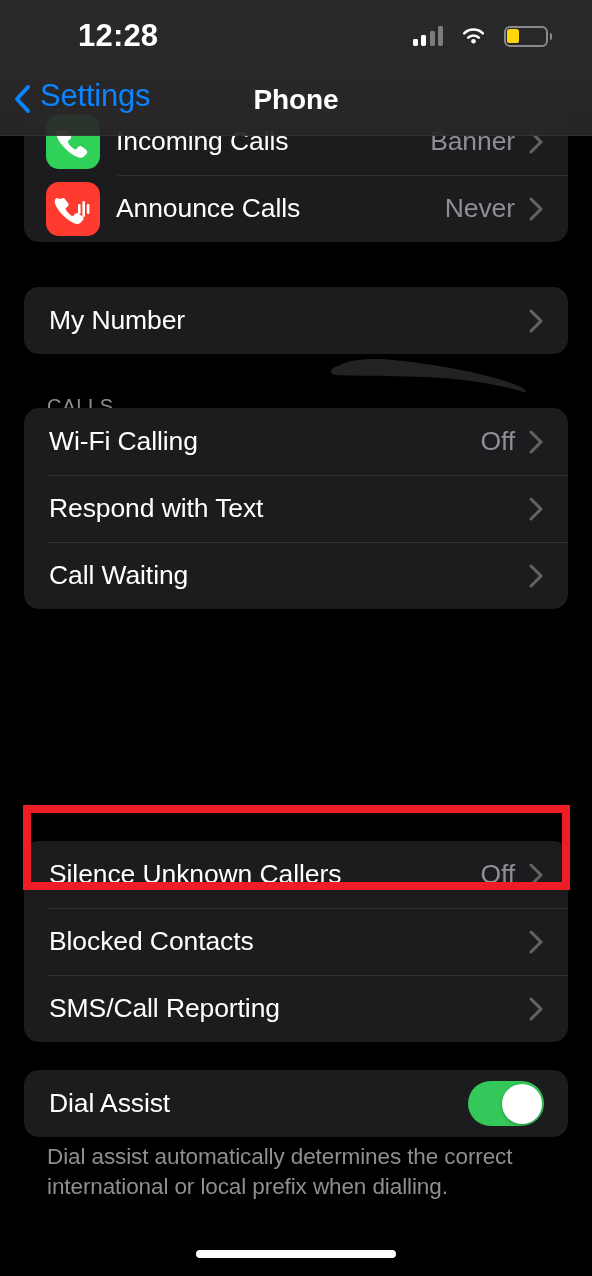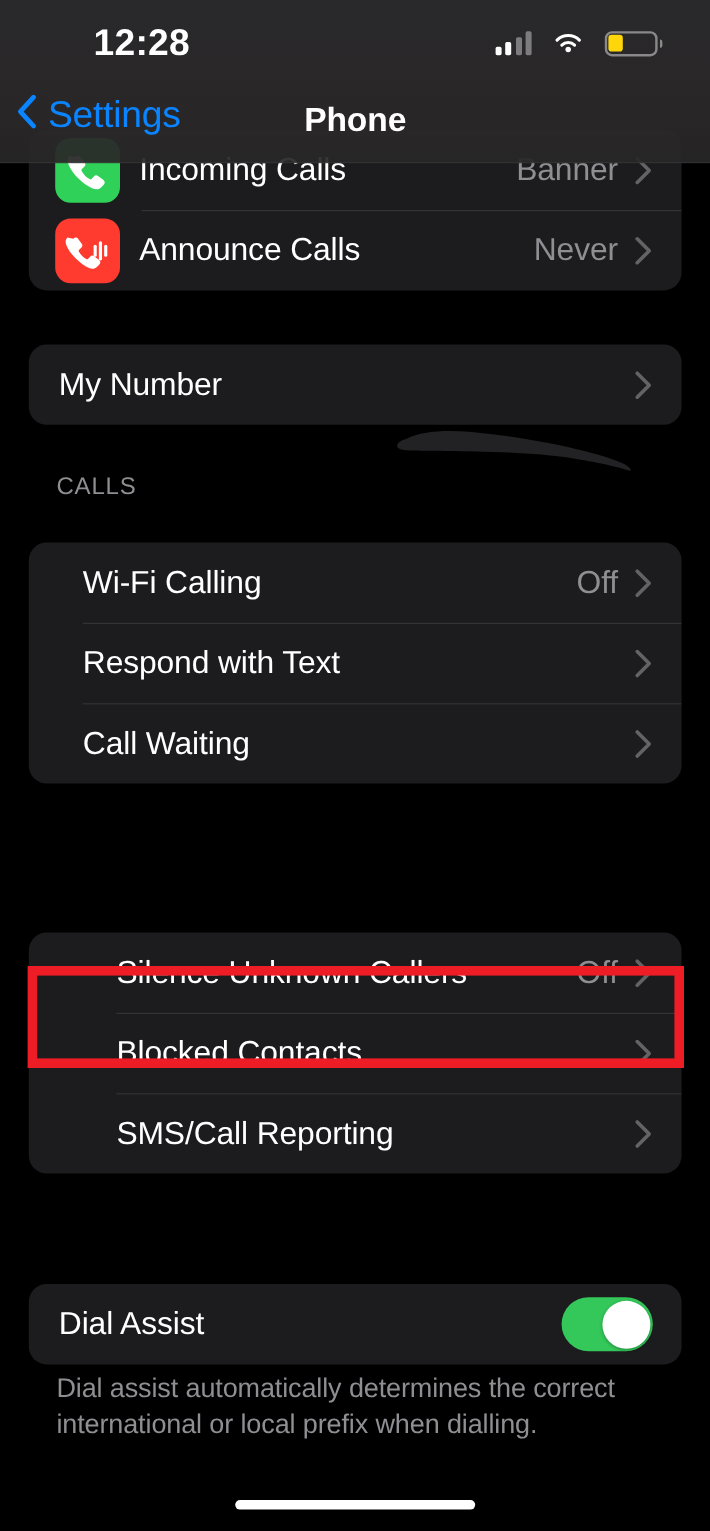--- a/index.html
+++ b/index.html
@@ -65,21 +65,21 @@
     width:592px; height:136px;
     background:linear-gradient(180deg, rgba(42,42,44,0.97) 0%, rgba(44,41,42,0.95) 55%, rgba(40,39,40,0.93) 100%);
     z-index:30;
   }
   #nav-bar::after {
     content:""; position:absolute; left:0; right:0; bottom:0; height:1px;
     background:rgba(255,255,255,0.055);
   }
   #nav-back {
     position:absolute; left:14px; top:78px;
-    display:flex; align-items:flex-start; gap:8px;
+    display:flex; align-items:flex-end; gap:8px;
     color:#0a84ff; font-size:31px; letter-spacing:-0.2px;
     cursor:pointer;
   }
   #nav-back .chev { display:block; width:18px; height:30px; }
   #nav-title {
     position:absolute; left:0; right:0; top:84px;
     text-align:center; color:#fff;
     font-size:28px; font-weight:bold; letter-spacing:-0.1px;
   }
 
@@ -221,21 +221,21 @@
         <span class="row-value blank"></span>
         <span class="disclosure">
           <svg viewBox="0 0 15 26" width="15" height="26" aria-hidden="true">
             <polyline points="2,3 12,13 2,23" fill="none" stroke="#636366" stroke-width="3" stroke-linecap="round" stroke-linejoin="round"></polyline>
           </svg>
         </span>
       </div>
     </div>
 
     <div class="section-header" style="top:395px;">CALLS</div>
-    <div class="card" style="top:452px;padding-left:20px;">
+    <div class="card" style="top:408px;">
       <div class="row">
         <span class="row-label">Wi-Fi Calling</span>
         <span class="row-spacer"></span>
         <span class="row-value">Off</span>
         <span class="disclosure">
           <svg viewBox="0 0 15 26" width="15" height="26" aria-hidden="true">
               <polyline points="2,3 12,13 2,23" fill="none" stroke="#636366" stroke-width="3" stroke-linecap="round" stroke-linejoin="round"></polyline>
             </svg>
         </span>
       </div>
@@ -252,21 +252,21 @@
         <span class="row-label">Call Waiting</span>
         <span class="row-spacer"></span>
         <span class="disclosure">
           <svg viewBox="0 0 15 26" width="15" height="26" aria-hidden="true">
               <polyline points="2,3 12,13 2,23" fill="none" stroke="#636366" stroke-width="3" stroke-linecap="round" stroke-linejoin="round"></polyline>
             </svg>
         </span>
       </div>
     </div>
 
-    <div class="card" style="top:777px;padding-left:48px;">
+    <div class="card" style="top:841px;">
       <div class="row">
         <span class="row-label">Silence Unknown Callers</span>
         <span class="row-spacer"></span>
         <span class="row-value">Off</span>
         <span class="disclosure">
           <svg viewBox="0 0 15 26" width="15" height="26" aria-hidden="true">
               <polyline points="2,3 12,13 2,23" fill="none" stroke="#636366" stroke-width="3" stroke-linecap="round" stroke-linejoin="round"></polyline>
             </svg>
         </span>
       </div>

